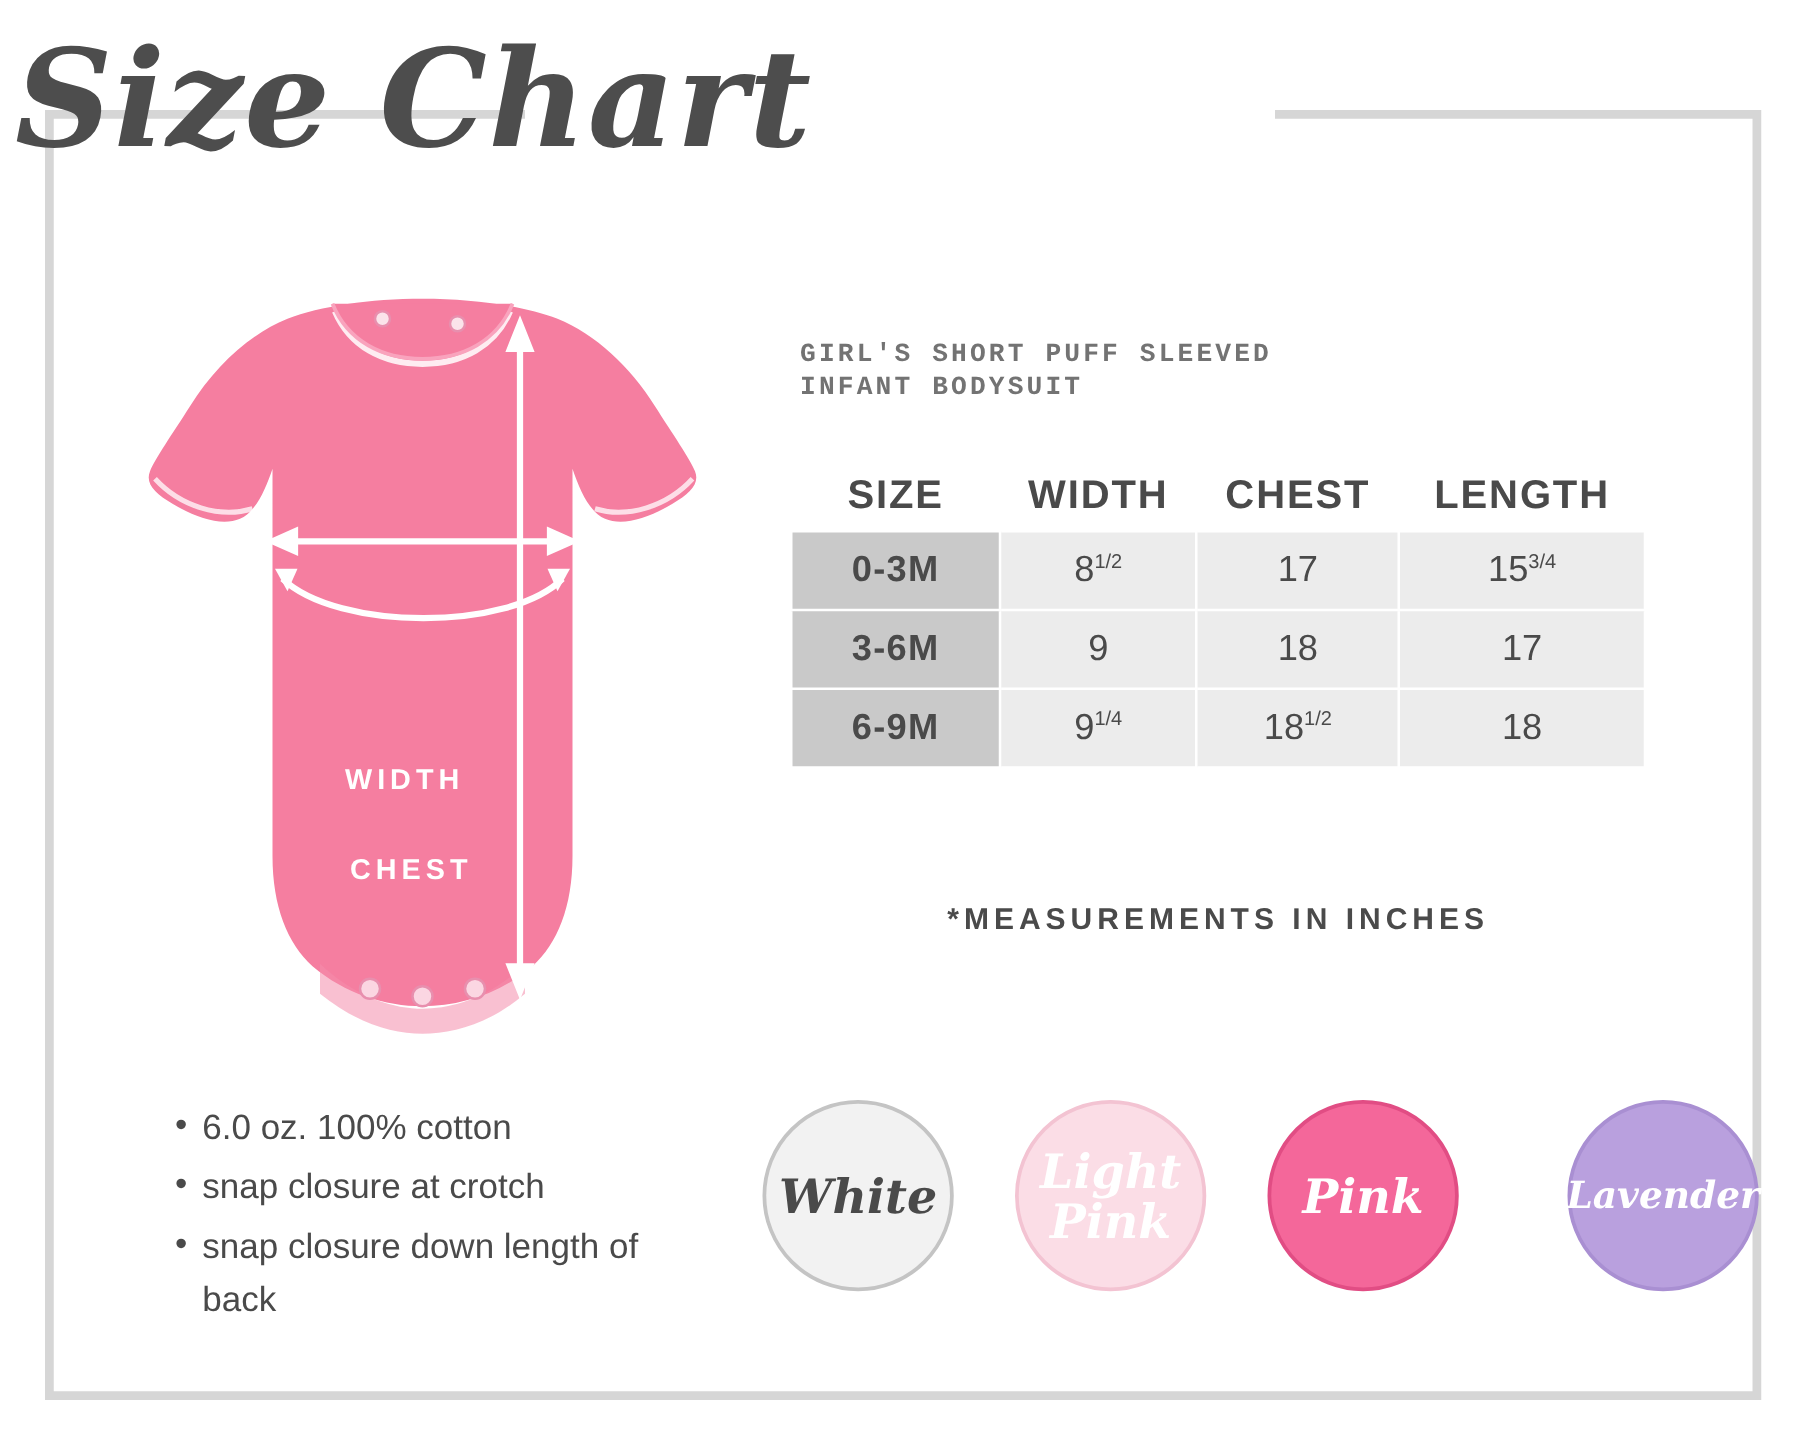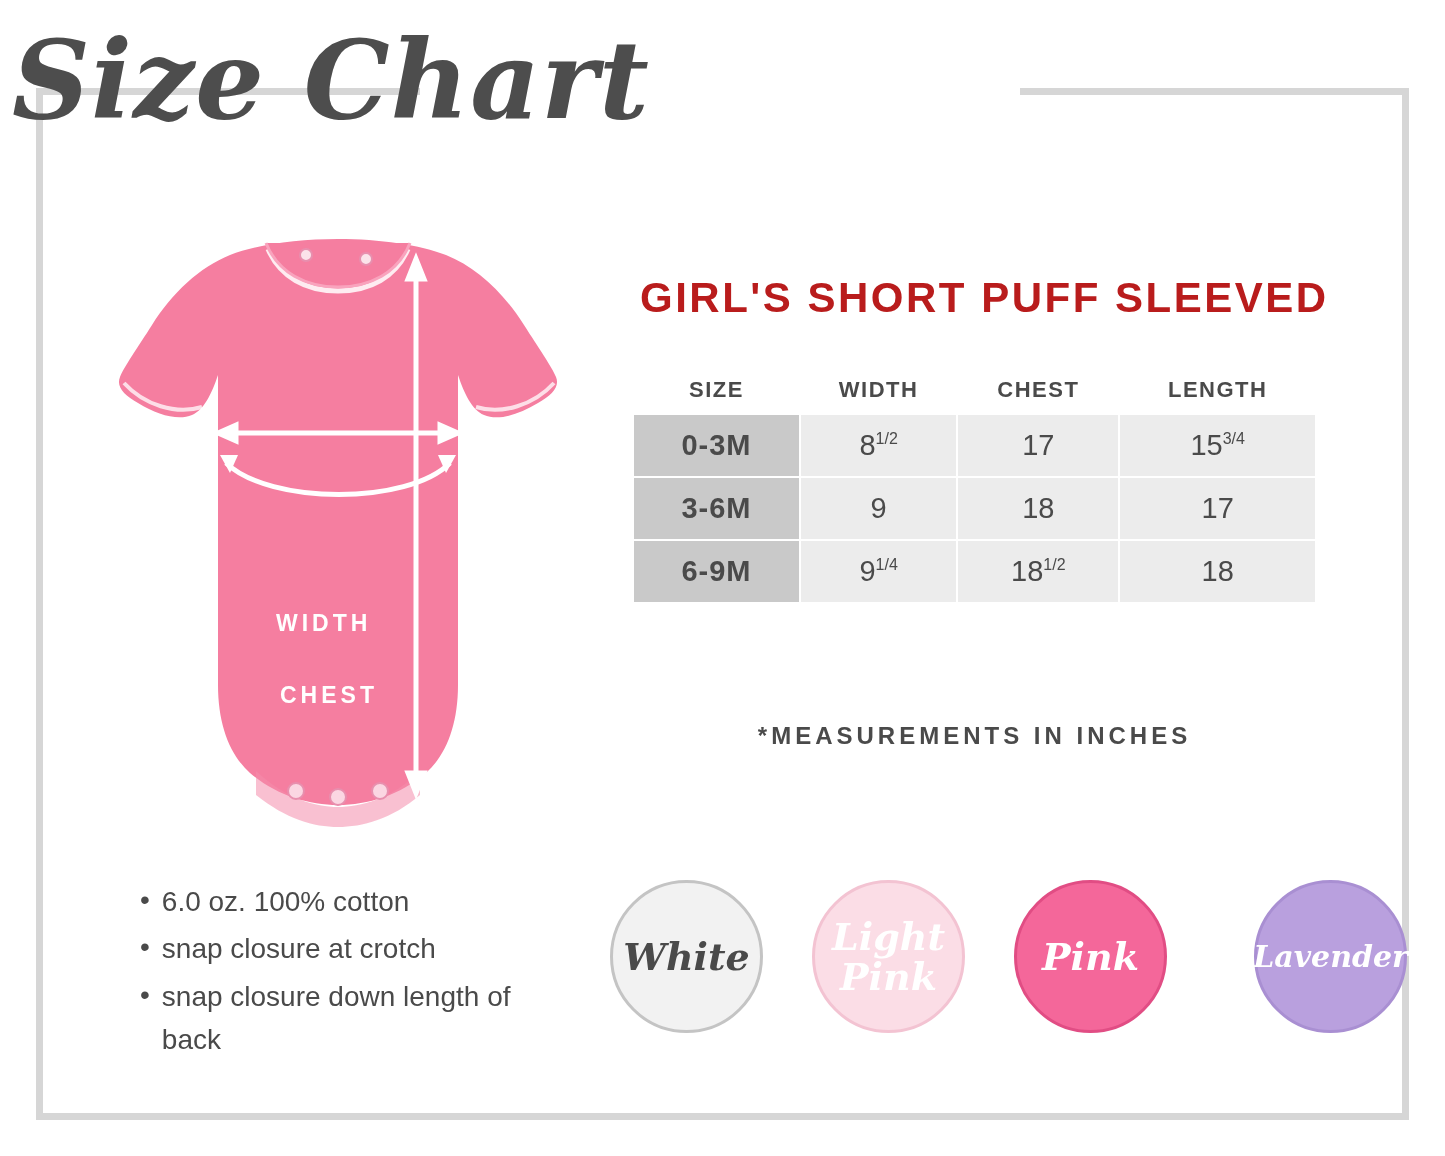--- a/index.html
+++ b/index.html
@@ -78,39 +78,39 @@
     writing-mode: vertical-rl;
     letter-spacing: 6px;
   }
 
   
   .product-title {
     position: absolute;
     left: 640px;
     top: 272px;
     width: 690px;
-    font-size: 42px;
+    font-size: 21px;
     font-weight: bold;
     letter-spacing: 2.5px;
-    color: #b91c1c;
+    color: #737373;
     line-height: 1.22;
     text-transform: uppercase;
-    font-family: Liberation Sans, sans-serif;
+    font-family: Liberation Mono, monospace;
   }
 
   table.size-table {
     position: absolute;
     left: 632px;
     top: 375px;
     width: 685px;
     border-collapse: collapse;
     font-family: "Liberation Sans", sans-serif;
   }
   table.size-table th {
-    font-size: 22px;
+    font-size: 32px;
     font-weight: bold;
     letter-spacing: 1.5px;
     color: #4a4a4a;
     padding: 2px 0 10px 0;
     text-align: center;
     background: #ffffff;
     border: none;
   }
   table.size-table td {
     border: 2px solid #ffffff;
@@ -258,20 +258,21 @@
       <polygon points="336,578 328,558 344,558"></polygon>
     </g>
   </svg>
   <span class="lbl lbl-width">WIDTH</span>
   <span class="lbl lbl-chest">CHEST</span>
   <span class="lbl lbl-length">LENGTH</span>
 </div>
 
 <div class="product-title">
   <div>GIRL'S SHORT PUFF SLEEVED</div>
+  <div>INFANT BODYSUIT</div>
 </div>
 
 <table class="size-table">
   <thead>
     <tr>
       <th>SIZE</th>
       <th>WIDTH</th>
       <th>CHEST</th>
       <th>LENGTH</th>
     </tr>

